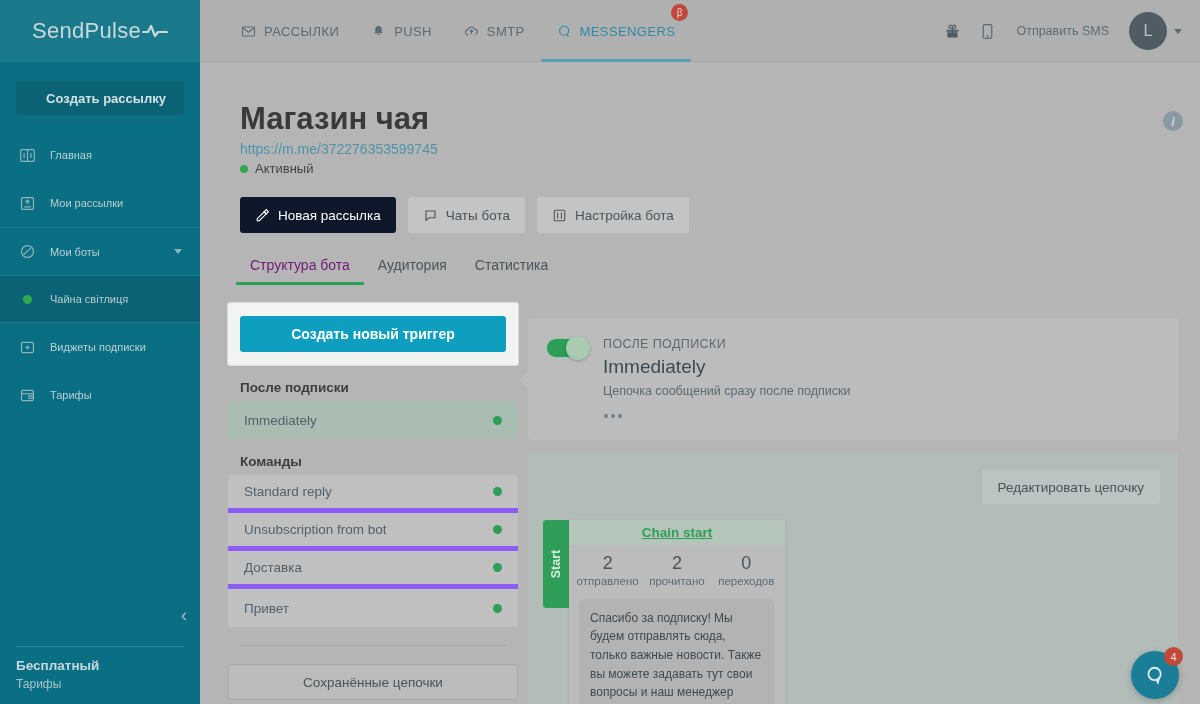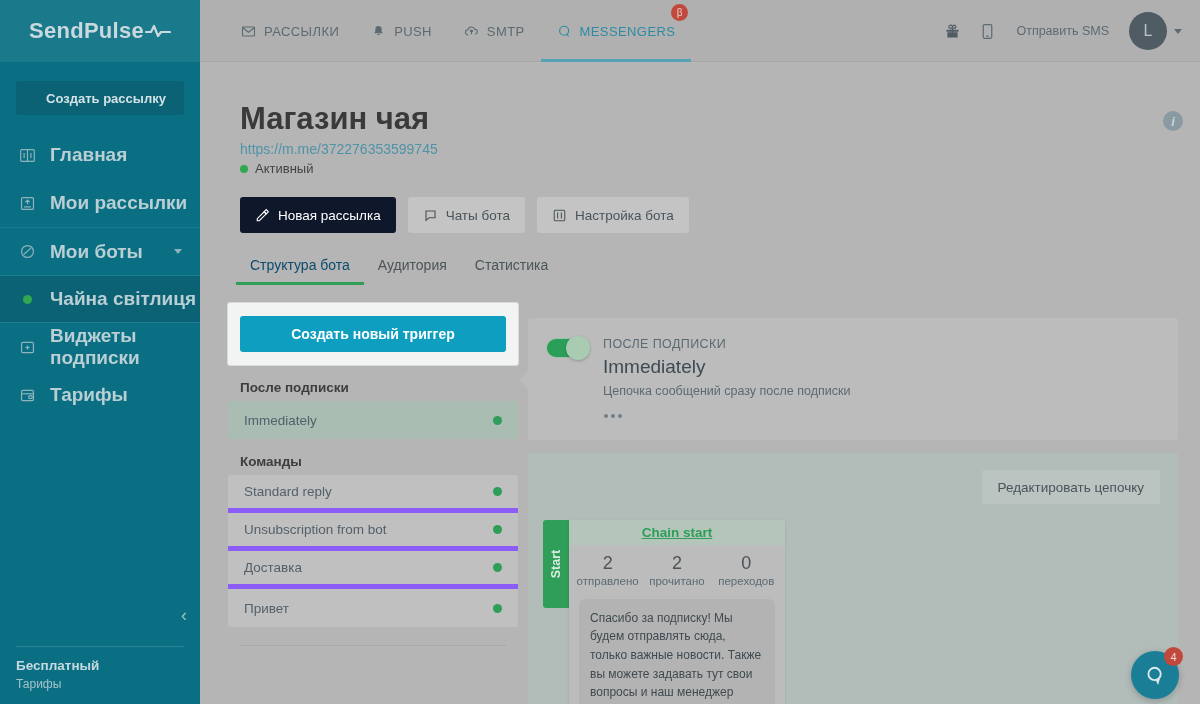--- a/index.html
+++ b/index.html
@@ -14,32 +14,32 @@
   
   #sidebar {
     position: absolute; left: 0; top: 0; width: 200px; height: 704px;
     background: #0b6f84; color: #cfe0e4;
   }
   #sidebar-logo {
     height: 62px; display: flex; align-items: center; justify-content: center;
     background: #1a7a8c;
   }
   .logo-text {
-    font-size: 22px; font-weight: bold; color: #c9d9dd; letter-spacing: .3px;
+    font-size: 22px; font-weight: normal; color: #c9d9dd; letter-spacing: .3px;
   }
   .logo-pulse { margin-left: 1px; font-size: 21px; color: #c9d9dd; }
   #create-campaign-btn {
     margin: 19px 16px 0 16px; height: 34px; border-radius: 3px;
     background: #0a6274; color: #d3e2e6; font-size: 13px; font-weight: bold;
     display: flex; align-items: center; justify-content: center; cursor: pointer; padding-left: 12px;
   }
   .nav-list { margin-top: 16px; }
   .nav-item {
     height: 48px; display: flex; align-items: center; padding-left: 17px;
-    font-size: 19px; font-weight: bold; color: #b9cfd4; cursor: pointer;
+    font-size: 11px; font-weight: normal; color: #b9cfd4; cursor: pointer;
     position: relative;
   }
   .nav-item.sep-top { border-top: 1px solid #1a7e92; }
   .nav-item.sub {
     background: #0a6274; border-top: 1px solid #1a7e92; border-bottom: 1px solid #1a7e92;
     padding-left: 17px;
   }
   .nav-ico {
     width: 20px; height: 20px; margin-right: 13px; flex: 0 0 20px;
     display: flex; align-items: center; justify-content: center; color: #8fb3bb;
@@ -146,21 +146,21 @@
   .act-btn.primary { background: #0f172a; color: #fff; }
   .act-btn.plain { background: #c4c4c4; color: #4a5459; }
   .act-btn svg { width: 15px; height: 15px; display: block; }
   #tabs {
     position: absolute; left: 36px; top: 178px; display: flex;
   }
   .tab {
     font-size: 14px; color: #4a5459; padding: 0 14px 12px 14px; cursor: pointer;
     position: relative;
   }
-  .tab.active { color: #0c4a6e; }
+  .tab.active { color: #701a75; }
   .tab.active::after {
     content: ""; position: absolute; left: 0; right: 0; bottom: 0; height: 3px;
     background: #2e9e58;
   }
 
   
   #left-col { position: absolute; left: 28px; top: 224px; width: 290px; }
   #new-trigger-highlight {
     background: #f2f4f4; padding: 13px 12px; border-radius: 2px;
     box-shadow: 0 0 0 1px rgba(255,255,255,.5);
@@ -505,20 +505,21 @@
           <span>Доставка</span>
           <i></i>
         </div>
         <div class="trigger-row">
           <span>Привет</span>
           <i></i>
         </div>
       </div>
 
       <div id="left-divider"></div>
+      <div id="saved-chains-btn">Сохранённые цепочки</div>
     </div>
 
     <div id="stats-card">
       <div id="toggle">
         <span class="knob-left"></span>
         <span class="knob"></span>
       </div>
       <div id="stats-label">ПОСЛЕ ПОДПИСКИ</div>
       <div id="stats-title">Immediately</div>
       <div id="stats-desc">Цепочка сообщений сразу после подписки</div>

